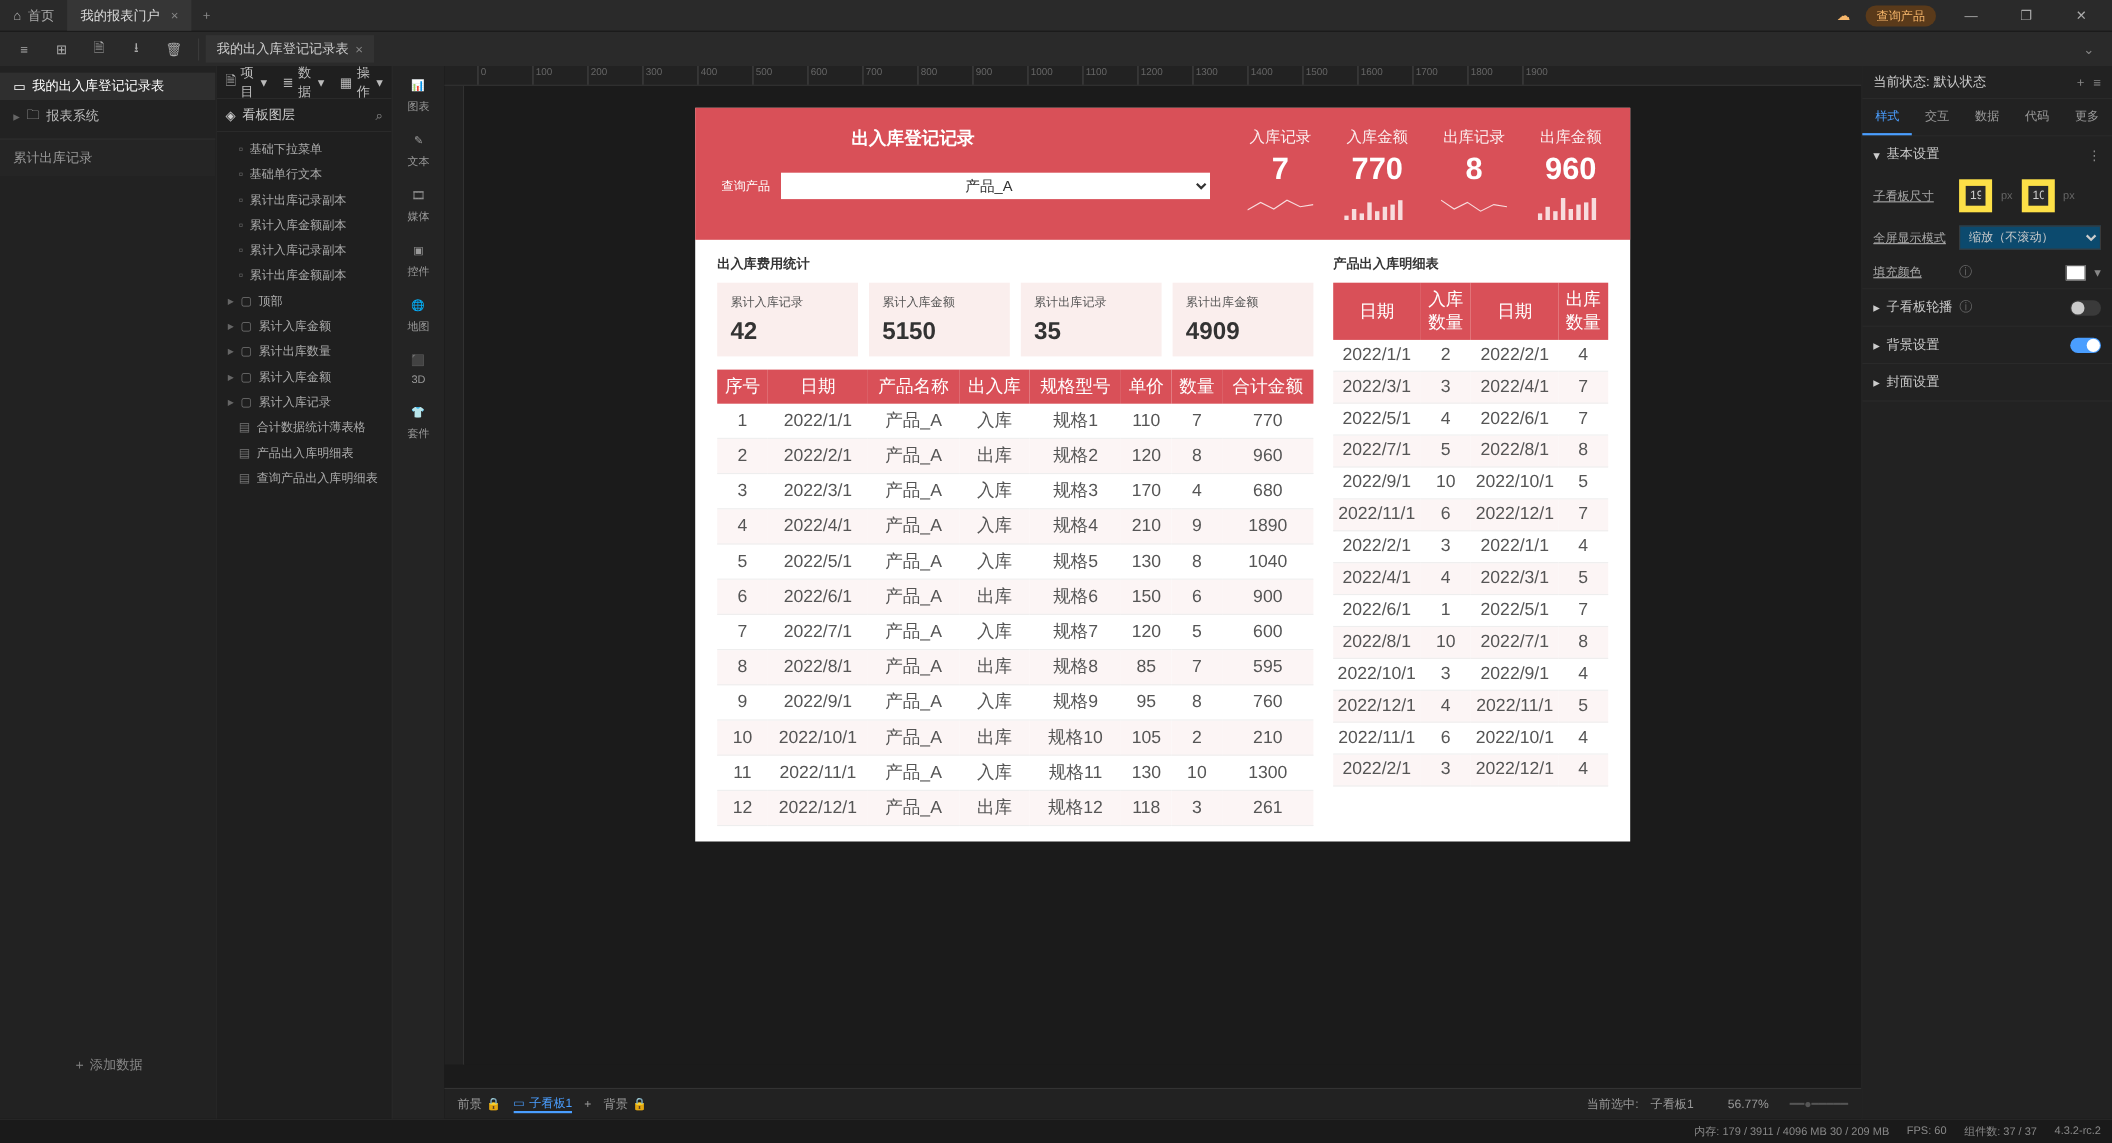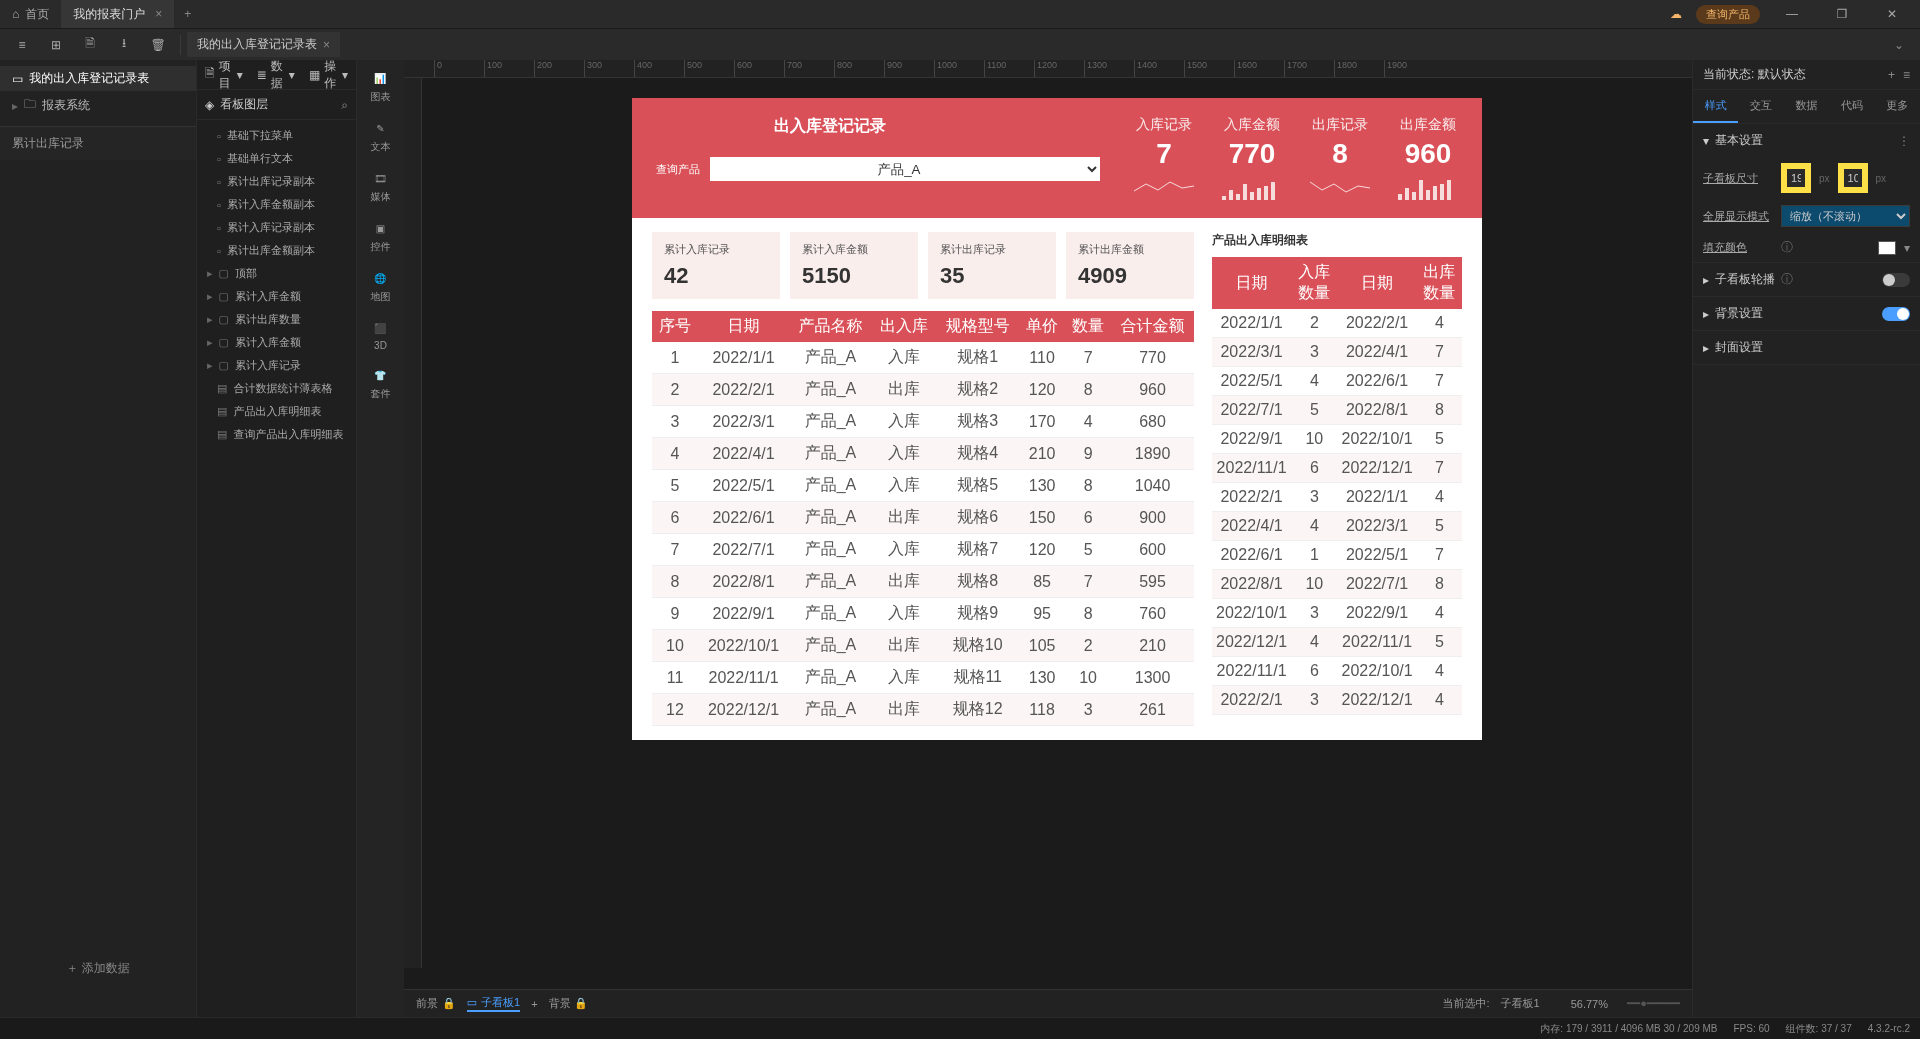--- a/index.html
+++ b/index.html
@@ -360,20 +360,21 @@
                       <rect x="28" y="14" width="4" height="10" fill="#fff"></rect>
                       <rect x="35" y="10" width="4" height="14" fill="#fff"></rect>
                       <rect x="42" y="8" width="4" height="16" fill="#fff"></rect>
                       <rect x="49" y="4" width="4" height="20" fill="#fff"></rect>
                     </svg></div>
                 </div>
               </div>
           </div>
           <div class="dash-body">
             <div class="dash-left">
+              <div class="sec-title">出入库费用统计</div>
               <div class="stat-cards" id="stat-cards">
                   <div class="stat-card">
                     <div class="slabel">累计入库记录</div>
                     <div class="sval">42</div>
                   </div>
                   <div class="stat-card">
                     <div class="slabel">累计入库金额</div>
                     <div class="sval">5150</div>
                   </div>
                   <div class="stat-card">

